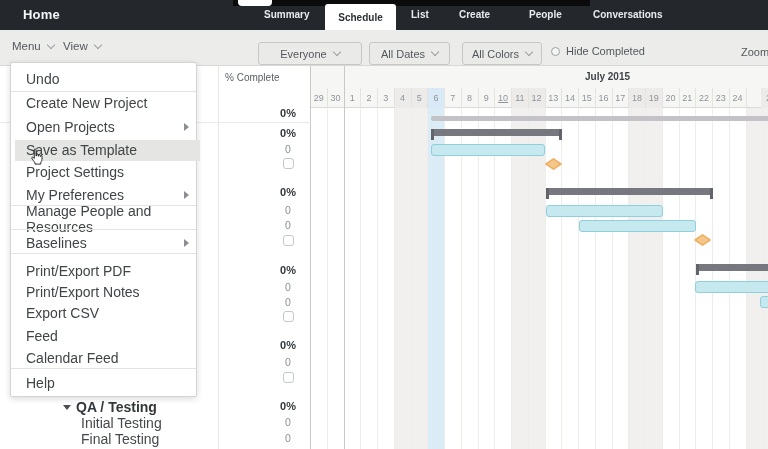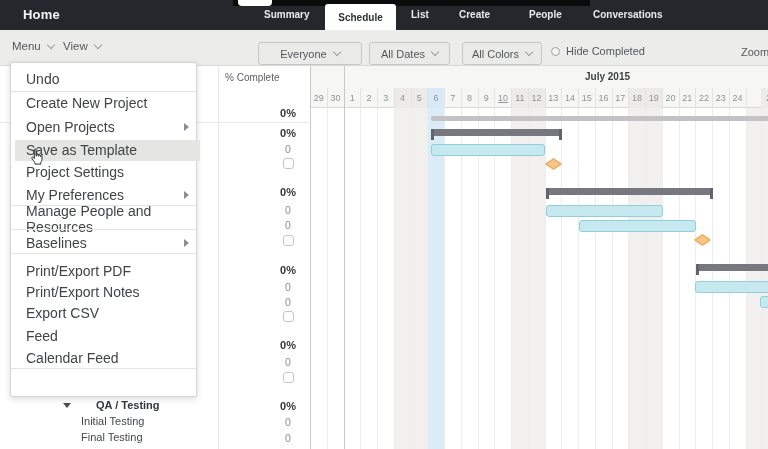--- a/index.html
+++ b/index.html
@@ -25,21 +25,21 @@
   .zoom-label{position:absolute;left:741px;top:16px;font-size:11px;color:#54585c;}
 
   
   .left-panel{position:absolute;left:0;top:66px;width:311px;height:383px;background:#fff;border-right:1px solid #c9c9c7;}
   .col-sep{position:absolute;left:218px;top:0;width:1px;height:383px;background:#e6e6e4;}
   .pc-header{position:absolute;left:225px;top:6px;font-size:10px;color:#5a5e62;}
   .row-line{position:absolute;left:0;width:311px;height:1px;background:#e9e9e7;}
   .val{position:absolute;left:288px;transform:translateX(-50%);font-size:10.5px;color:#8a8f93;}
   .val.b{font-weight:700;font-size:11px;color:#33373a;}
   .cbx{position:absolute;left:283px;width:11px;height:11px;border:1px solid #c3c7ca;border-radius:3px;background:#fff;}
-  .task-label{position:absolute;font-size:11px;color:#44484c;white-space:nowrap;display:flex;align-items:center;gap:20px;}
+  .task-label{position:absolute;font-size:14px;color:#44484c;white-space:nowrap;display:flex;align-items:center;}
   .task-label.group{font-weight:700;color:#33373a;}
   .downtri{width:0;height:0;border-top:5px solid #4a4e52;border-left:4px solid transparent;border-right:4px solid transparent;margin-right:5px;margin-top:1px;}
 
   
   .chart{position:absolute;left:311px;top:66px;width:457px;height:383px;overflow:hidden;background:#fdfdfc;}
   .chart-header{position:absolute;left:0;top:0;width:470px;height:42px;background:#f6f6f5;border-bottom:1px solid #d9d9d7;}
   .month-label{position:absolute;left:274px;top:5px;font-size:10px;font-weight:700;color:#3f4347;}
   .day-cell{position:absolute;top:22px;height:20px;border-right:1px solid #e3e3e1;font-size:9px;color:#8f949a;display:flex;align-items:center;justify-content:center;}
   .day-cell.we{background:#eceBe9;background:#ecebe9;}
   .day-cell.today{background:#d9eaf6;}
@@ -276,20 +276,23 @@
       </div>
       <div class="mi" style="top: 239.5px;">
         <span>Export CSV</span>
       </div>
       <div class="mi" style="top: 262.5px;">
         <span>Feed</span>
       </div>
       <div class="mi" style="top: 284.5px;">
         <span>Calendar Feed</span>
       </div>
+      <div class="mi" style="top: 309.5px;">
+        <span>Help</span>
+      </div>
       <div class="msep" style="top: 27.5px;"></div>
       <div class="msep" style="top: 141.5px;"></div>
       <div class="msep" style="top: 165.5px;"></div>
       <div class="msep" style="top: 189.5px;"></div>
       <div class="msep" style="top: 305px;"></div>
     </div>
 
   <svg class="cursor-svg" style="left:30px;top:148px" width="16" height="18" viewBox="0 0 16 18">
     <path d="M4.3 1.7 c0-1.2 1.7-1.2 1.7 0 l0 6.2 .5 .05 0-1.3 c0-1.1 1.6-1.05 1.6 .05 l0 1.4 .5 .05 0-.9 c0-1 1.5-1 1.5 0 l0 1.15 .5 .08 0-.5 c0-.9 1.4-.9 1.4 0 l0 3.2 c0 1.9-.85 2.4-1.25 3.4 l0 1.5 -5.8 0 0-1.3 c-.7-1.4-2.4-2.8-3.1-4.4 -.4-.85 .55-1.6 1.35-.95 l1.1 1.1 z" fill="#ffffff" stroke="#2b2b2b" stroke-width="1" stroke-linejoin="round"></path>
   </svg>

